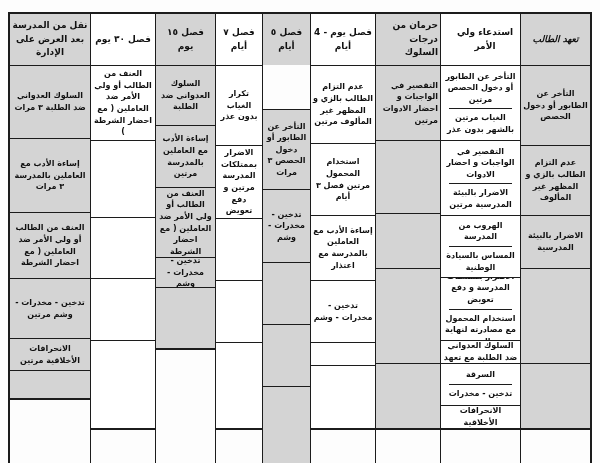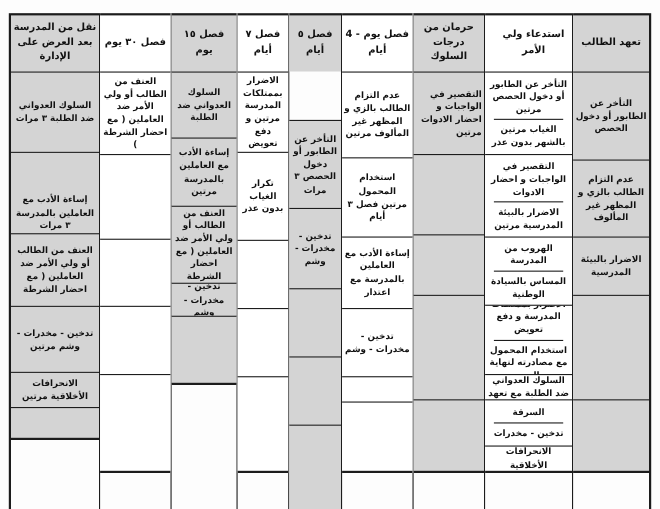--- a/index.html
+++ b/index.html
@@ -58,21 +58,21 @@
     margin:3px auto;
     height:0;
   }
 </style>
 </head>
 <body>
 
 <div class="page">
   <div class="discipline-table">
       <div class="col" style="width: 72px;">
-        <div class="cell header-cell shaded" style="height: 53px;">تعهد الطالب</div>
+        <div class="cell header-cell shaded" style="height: 53px; font-style: italic;">تعهد الطالب</div>
         <div class="cell body-cell shaded" style="height: 80px;">
           <span class="item">التأخر عن الطابور أو دخول الحصص</span>
         </div>
         <div class="cell body-cell shaded" style="height: 70px;">
           <span class="item">عدم التزام الطالب بالزي و المظهر غير المألوف</span>
         </div>
         <div class="cell body-cell shaded" style="height: 53px;">
           <span class="item">الاضرار بالبيئة المدرسية</span>
         </div>
         <div class="cell body-cell shaded" style="height: 95px;"></div>
@@ -106,21 +106,21 @@
         <div class="cell body-cell plain" style="height: 42px;">
           <span class="item">السرقة</span>
           <div class="divider"></div>
           <span class="item">تدخين - مخدرات</span>
         </div>
         <div class="cell body-cell plain" style="height: 25px;">
           <span class="item">الانحرافات الأخلاقية</span>
         </div>
       </div>
       <div class="col" style="width: 65px;">
-        <div class="cell header-cell shaded" style="height: 53px;">حرمان من درجات السلوك</div>
+        <div class="cell header-cell shaded" style="height: 53px; text-align: right;">حرمان من درجات السلوك</div>
         <div class="cell body-cell shaded" style="height: 75px; text-align: right;">
           <span class="item">التقصير في الواجبات و احضار الادوات مرتين</span>
         </div>
         <div class="cell body-cell shaded" style="height: 73px;"></div>
         <div class="cell body-cell shaded" style="height: 55px;"></div>
         <div class="cell body-cell shaded" style="height: 95px;"></div>
         <div class="cell body-cell shaded" style="height: 67px;"></div>
       </div>
       <div class="col" style="width: 65px;">
         <div class="cell header-cell plain" style="height: 53px;">فصل يوم - 4 أيام</div>
@@ -146,25 +146,25 @@
         </div>
         <div class="cell body-cell shaded" style="height: 73px;">
           <span class="item">تدخين - مخدرات - وشم</span>
         </div>
         <div class="cell body-cell shaded" style="height: 62px;"></div>
         <div class="cell body-cell shaded" style="height: 62px;"></div>
         <div class="cell body-cell shaded" style="height: 88px;"></div>
       </div>
       <div class="col" style="width: 47px;">
         <div class="cell header-cell plain" style="height: 53px;">فصل ٧ أيام</div>
+        <div class="cell body-cell plain" style="height: 80px;">
+          <span class="item">تكرار الغياب بدون عذر</span>
+        </div>
         <div class="cell body-cell plain" style="height: 73px;">
           <span class="item">الاضرار بممتلكات المدرسة مرتين و دفع تعويض</span>
-        </div>
-        <div class="cell body-cell plain" style="height: 80px;">
-          <span class="item">تكرار الغياب بدون عذر</span>
         </div>
         <div class="cell body-cell plain" style="height: 62px;"></div>
         <div class="cell body-cell plain" style="height: 62px;"></div>
         <div class="cell body-cell plain" style="height: 88px;"></div>
       </div>
       <div class="col" style="width: 60px;">
         <div class="cell header-cell shaded" style="height: 53px;">فصل ١٥ يوم</div>
         <div class="cell body-cell shaded" style="height: 60px;">
           <span class="item">السلوك العدواني ضد الطلبة</span>
         </div>
@@ -187,21 +187,21 @@
         <div class="cell body-cell plain" style="height: 77px;"></div>
         <div class="cell body-cell plain" style="height: 61px;"></div>
         <div class="cell body-cell plain" style="height: 62px;"></div>
         <div class="cell body-cell plain" style="height: 90px;"></div>
       </div>
       <div class="col" style="width: 82px;">
         <div class="cell header-cell shaded" style="height: 53px;">نقل من المدرسة بعد العرض على الإدارة</div>
         <div class="cell body-cell shaded" style="height: 73px;">
           <span class="item">السلوك العدواني ضد الطلبة ٣ مرات</span>
         </div>
-        <div class="cell body-cell shaded" style="height: 74px; justify-content: flex-end;">
+        <div class="cell body-cell shaded" style="height: 74px;">
           <span class="item">إساءة الأدب مع العاملين بالمدرسة ٣ مرات</span>
         </div>
         <div class="cell body-cell shaded" style="height: 66px;">
           <span class="item">العنف من الطالب أو ولي الأمر ضد العاملين ( مع احضار الشرطة</span>
         </div>
         <div class="cell body-cell shaded" style="height: 60px;">
           <span class="item">تدخين - مخدرات - وشم مرتين</span>
         </div>
         <div class="cell body-cell shaded" style="height: 32px;">
           <span class="item">الانحرافات الأخلاقية مرتين</span>

